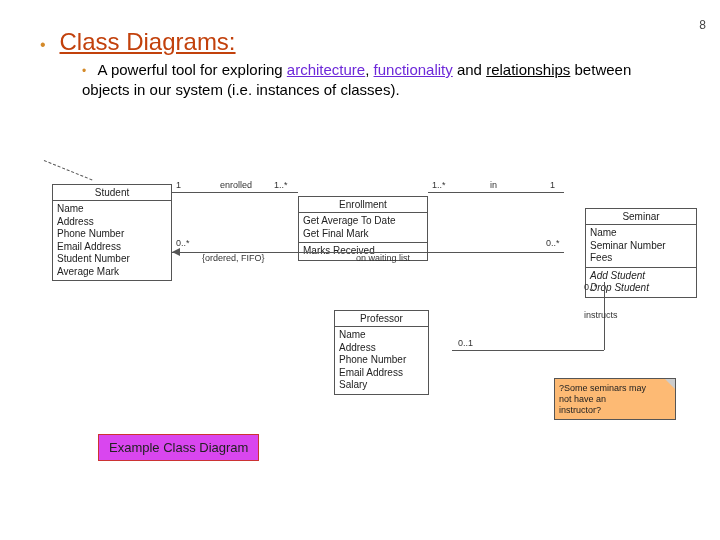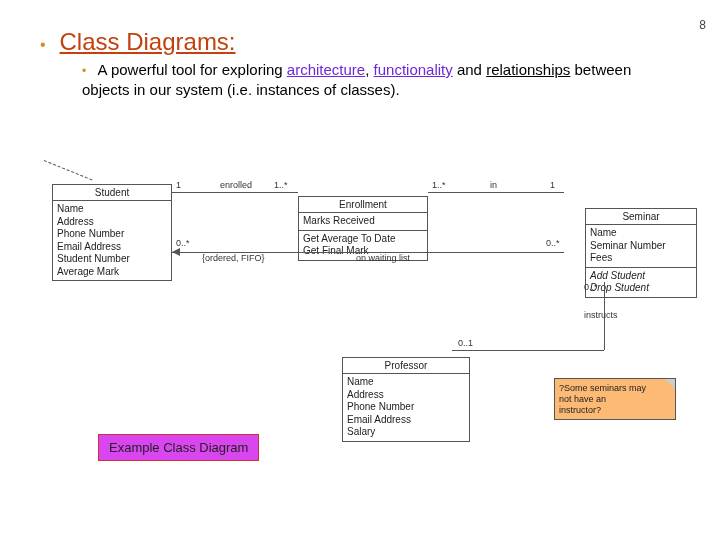--- a/index.html
+++ b/index.html
@@ -147,35 +147,35 @@
     <div class="sect" style="white-space:pre;">Name
 Address
 Phone Number
 Email Address
 Student Number
 Average Mark</div>
   </div>
 
   <div class="uml" style="left:254px; top:8px; width:130px;margin-top:28px;">
     <div class="title">Enrollment</div>
-    <div class="sect">Marks Received</div>
     <div class="sect" style="white-space:pre;">Get Average To Date
 Get Final Mark</div>
+    <div class="sect">Marks Received</div>
   </div>
 
   <div class="uml" style="left:541px; top:24px; width:112px;margin-top:24px;">
     <div class="title">Seminar</div>
     <div class="sect" style="white-space:pre;">Name
 Seminar Number
 Fees</div>
     <div class="sect" style="white-space:pre;font-style:italic;">Add Student
 Drop Student</div>
   </div>
 
-  <div class="uml" style="left:298px; top:150px; width:128px;margin-top:47px;">
+  <div class="uml" style="left:290px; top:150px; width:95px;">
     <div class="title">Professor</div>
     <div class="sect" style="white-space:pre;">Name
 Address
 Phone Number
 Email Address
 Salary</div>
   </div>
 
   <div class="note" style="left:510px; top:218px; width:122px;">
     <span style="white-space:pre;">?Some seminars may

